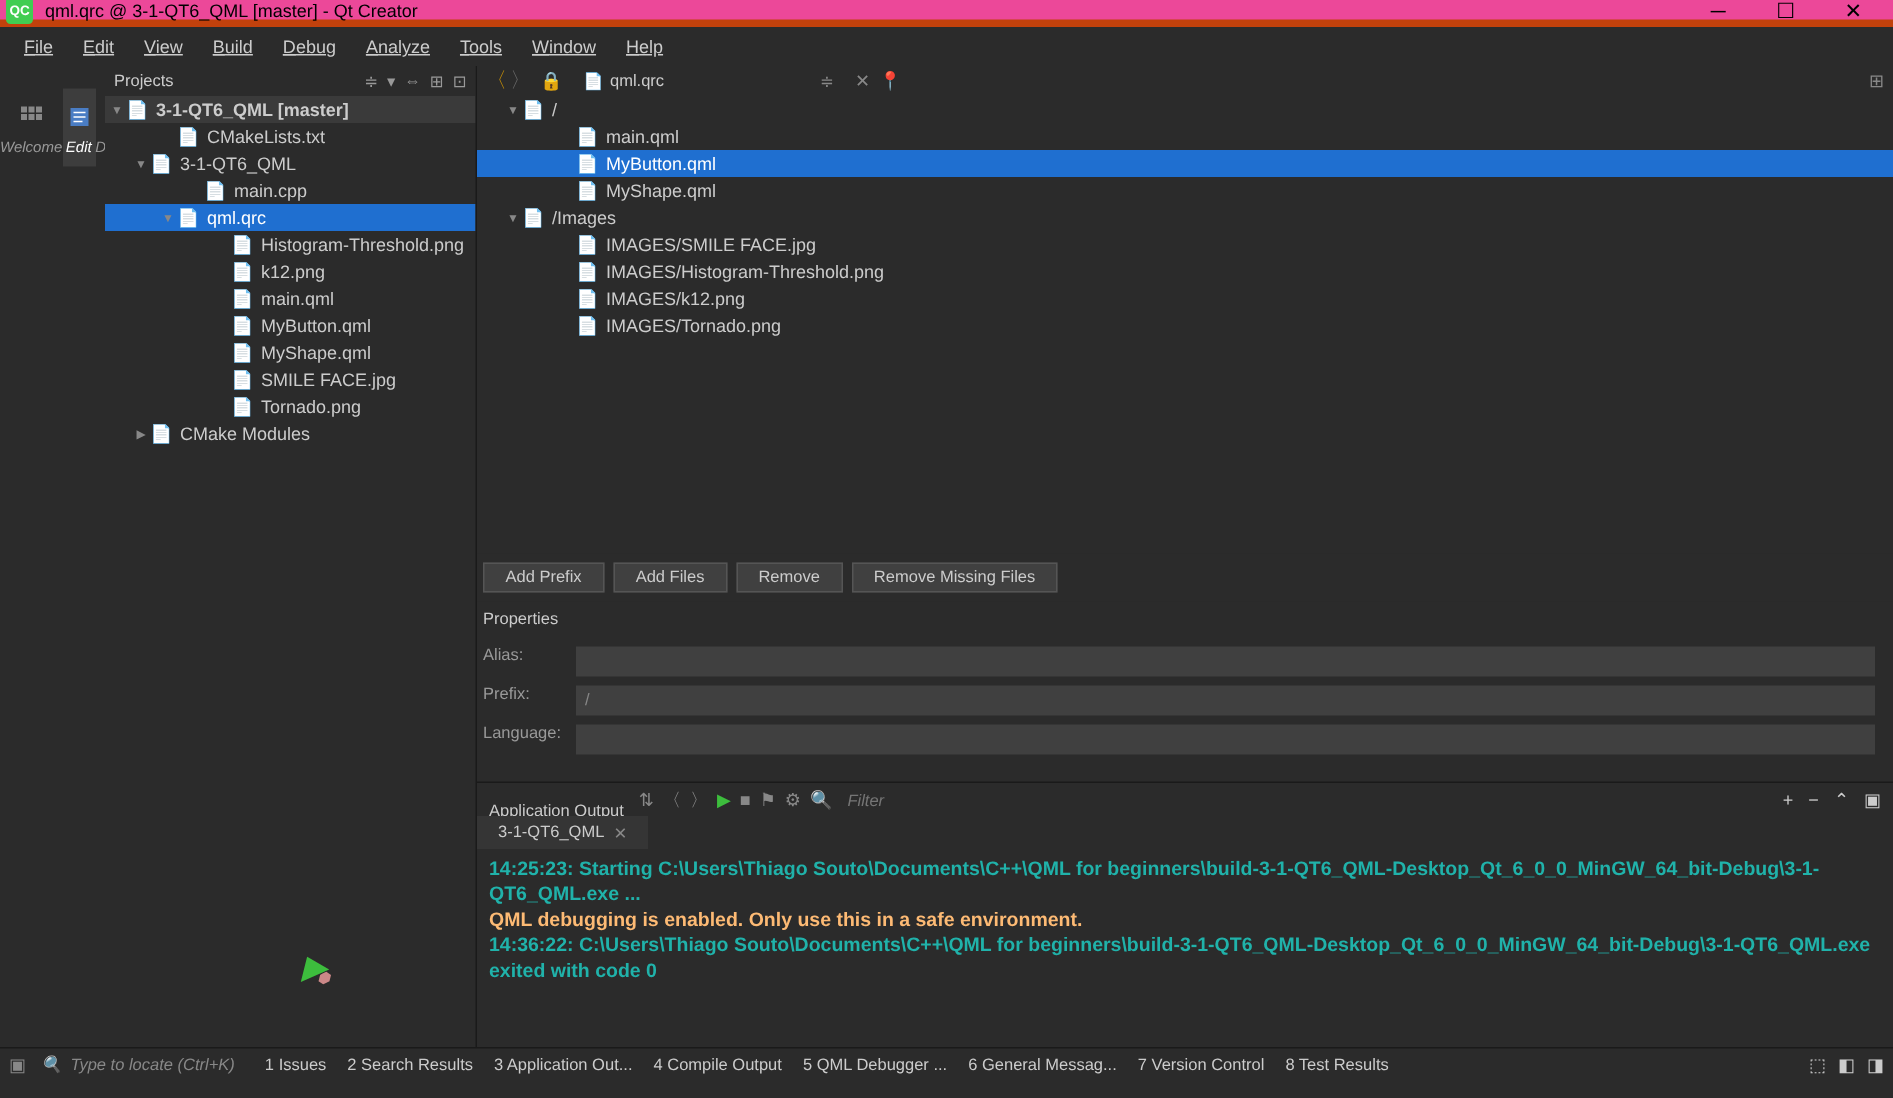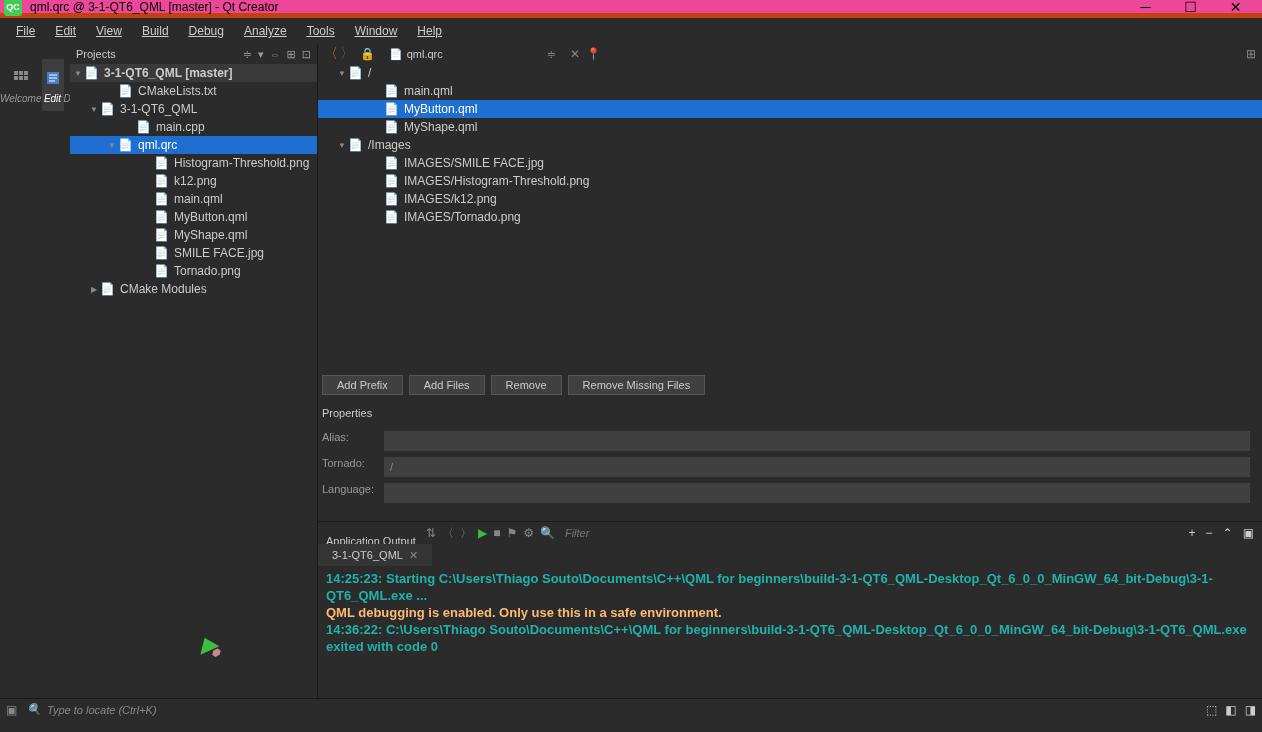--- a/index.html
+++ b/index.html
@@ -334,21 +334,21 @@
         <button class="resource-btn">Remove Missing Files</button>
       </div>
 
     <div class="properties-panel">
       <div class="properties-title">Properties</div>
       <div class="prop-row">
         <span class="prop-label">Alias:</span>
         <input class="prop-input" value="" style="">
       </div>
       <div class="prop-row">
-        <span class="prop-label">Tornado:</span>
+        <span class="prop-label">Prefix:</span>
         <input class="prop-input" value="/" style="">
       </div>
       <div class="prop-row">
         <span class="prop-label">Language:</span>
         <input class="prop-input" value="" style="">
       </div>
     </div>
 
     <div class="output-panel">
       <div class="output-header">
@@ -383,18 +383,28 @@
     </div>
   </div>
 </div>
 
 <div class="statusbar">
   <span style="color:#888;margin-right:10px">▣</span>
   <div class="status-locate">
     <span>🔍</span>
     <span>Type to locate (Ctrl+K)</span>
   </div>
+  <div class="status-tabs" id="status-tabs">
+      <span>1   Issues</span>
+      <span>2   Search Results</span>
+      <span>3   Application Out...</span>
+      <span>4   Compile Output</span>
+      <span>5   QML Debugger ...</span>
+      <span>6   General Messag...</span>
+      <span>7   Version Control</span>
+      <span>8   Test Results</span>
+    </div>
   <div class="status-right">
     <span>⬚</span>
     <span>◧</span>
     <span>◨</span>
   </div>
 </div>
 
 </body></html>

